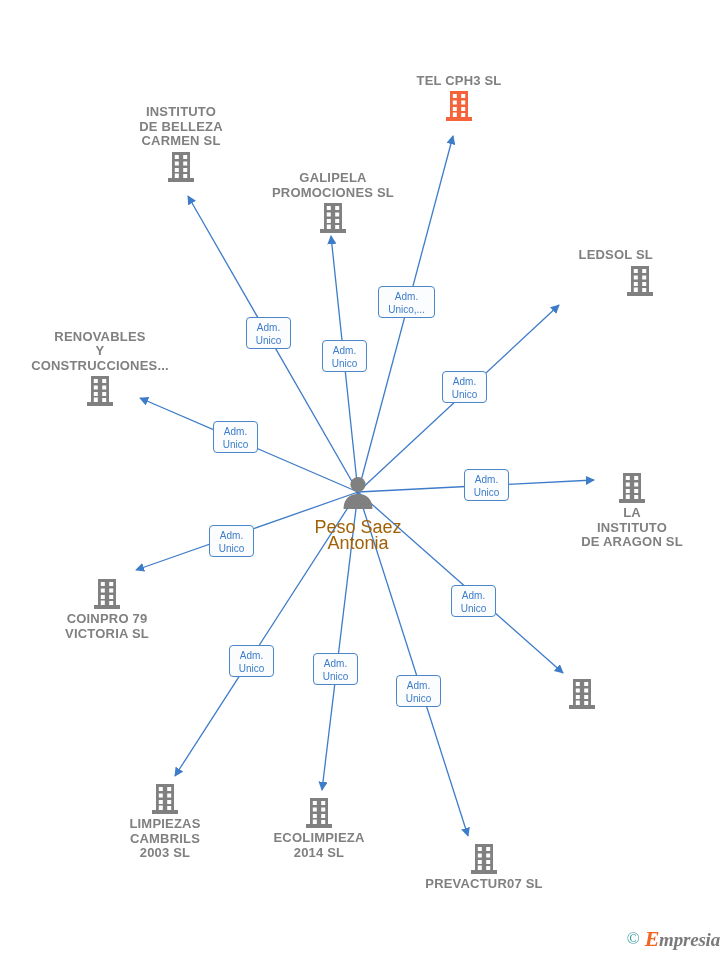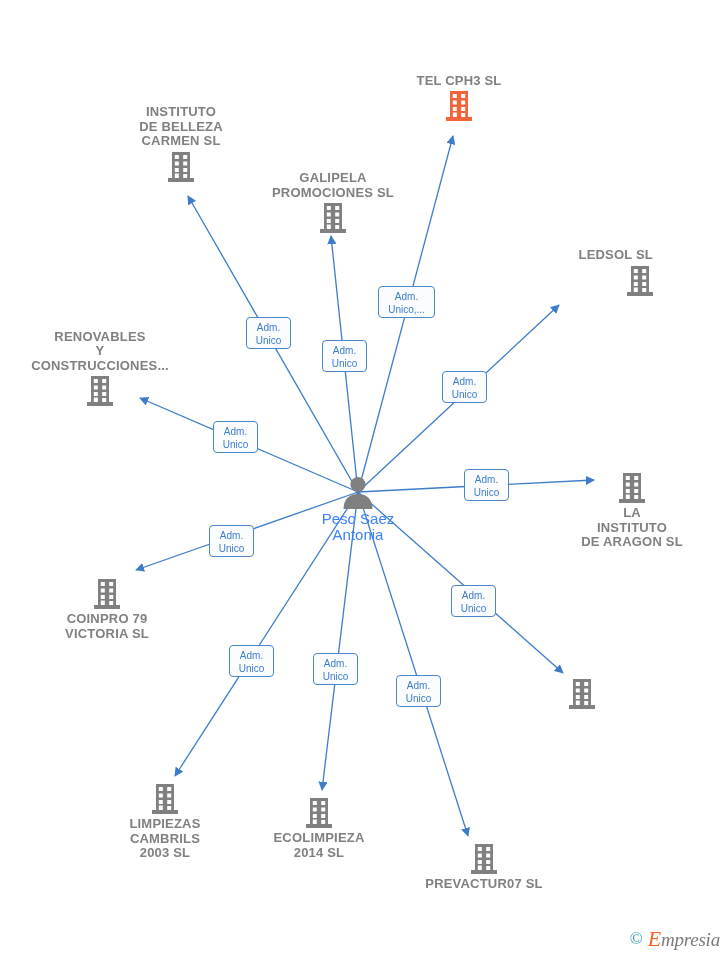--- a/index.html
+++ b/index.html
@@ -40,25 +40,25 @@
     font-weight: bold;
     color: #808080;
     line-height: 14.5px;
     letter-spacing: 0.2px;
     white-space: pre-line;
   }
   .node.label-top .node-label { margin-bottom: 3px; }
   .node.label-bottom .node-label { margin-top: 3px; }
 
   .person-label {
-    font-size: 15px;
-    color: #3b82f6;
+    font-size: 18px;
+    color: #a16207;
     line-height: 16px;
     white-space: pre-line;
-    margin-top: 2px;
+    margin-top: 10px;
   }
 
   .edge-label {
     position: absolute;
     border: 1px solid #4a86c8;
     background: #fbfcfe;
     border-radius: 4px;
     color: #3d7cc9;
     font-size: 10px;
     line-height: 13px;
@@ -81,20 +81,21 @@
     color: #3a9aa0;
     font-size: 17px;
     font-family: "Liberation Serif", serif;
   }
   #watermark .brand {
     font-family: "Liberation Serif", serif;
     font-style: italic;
     color: #7a7a7a;
     font-size: 19px;
     letter-spacing: -0.2px;
+    font-weight: bold;
   }
   #watermark .brand .e {
     color: #f26522;
     font-size: 22px;
   }
 </style>
 </head>
 <body>
 
 <svg id="graph" viewBox="0 0 728 960">

